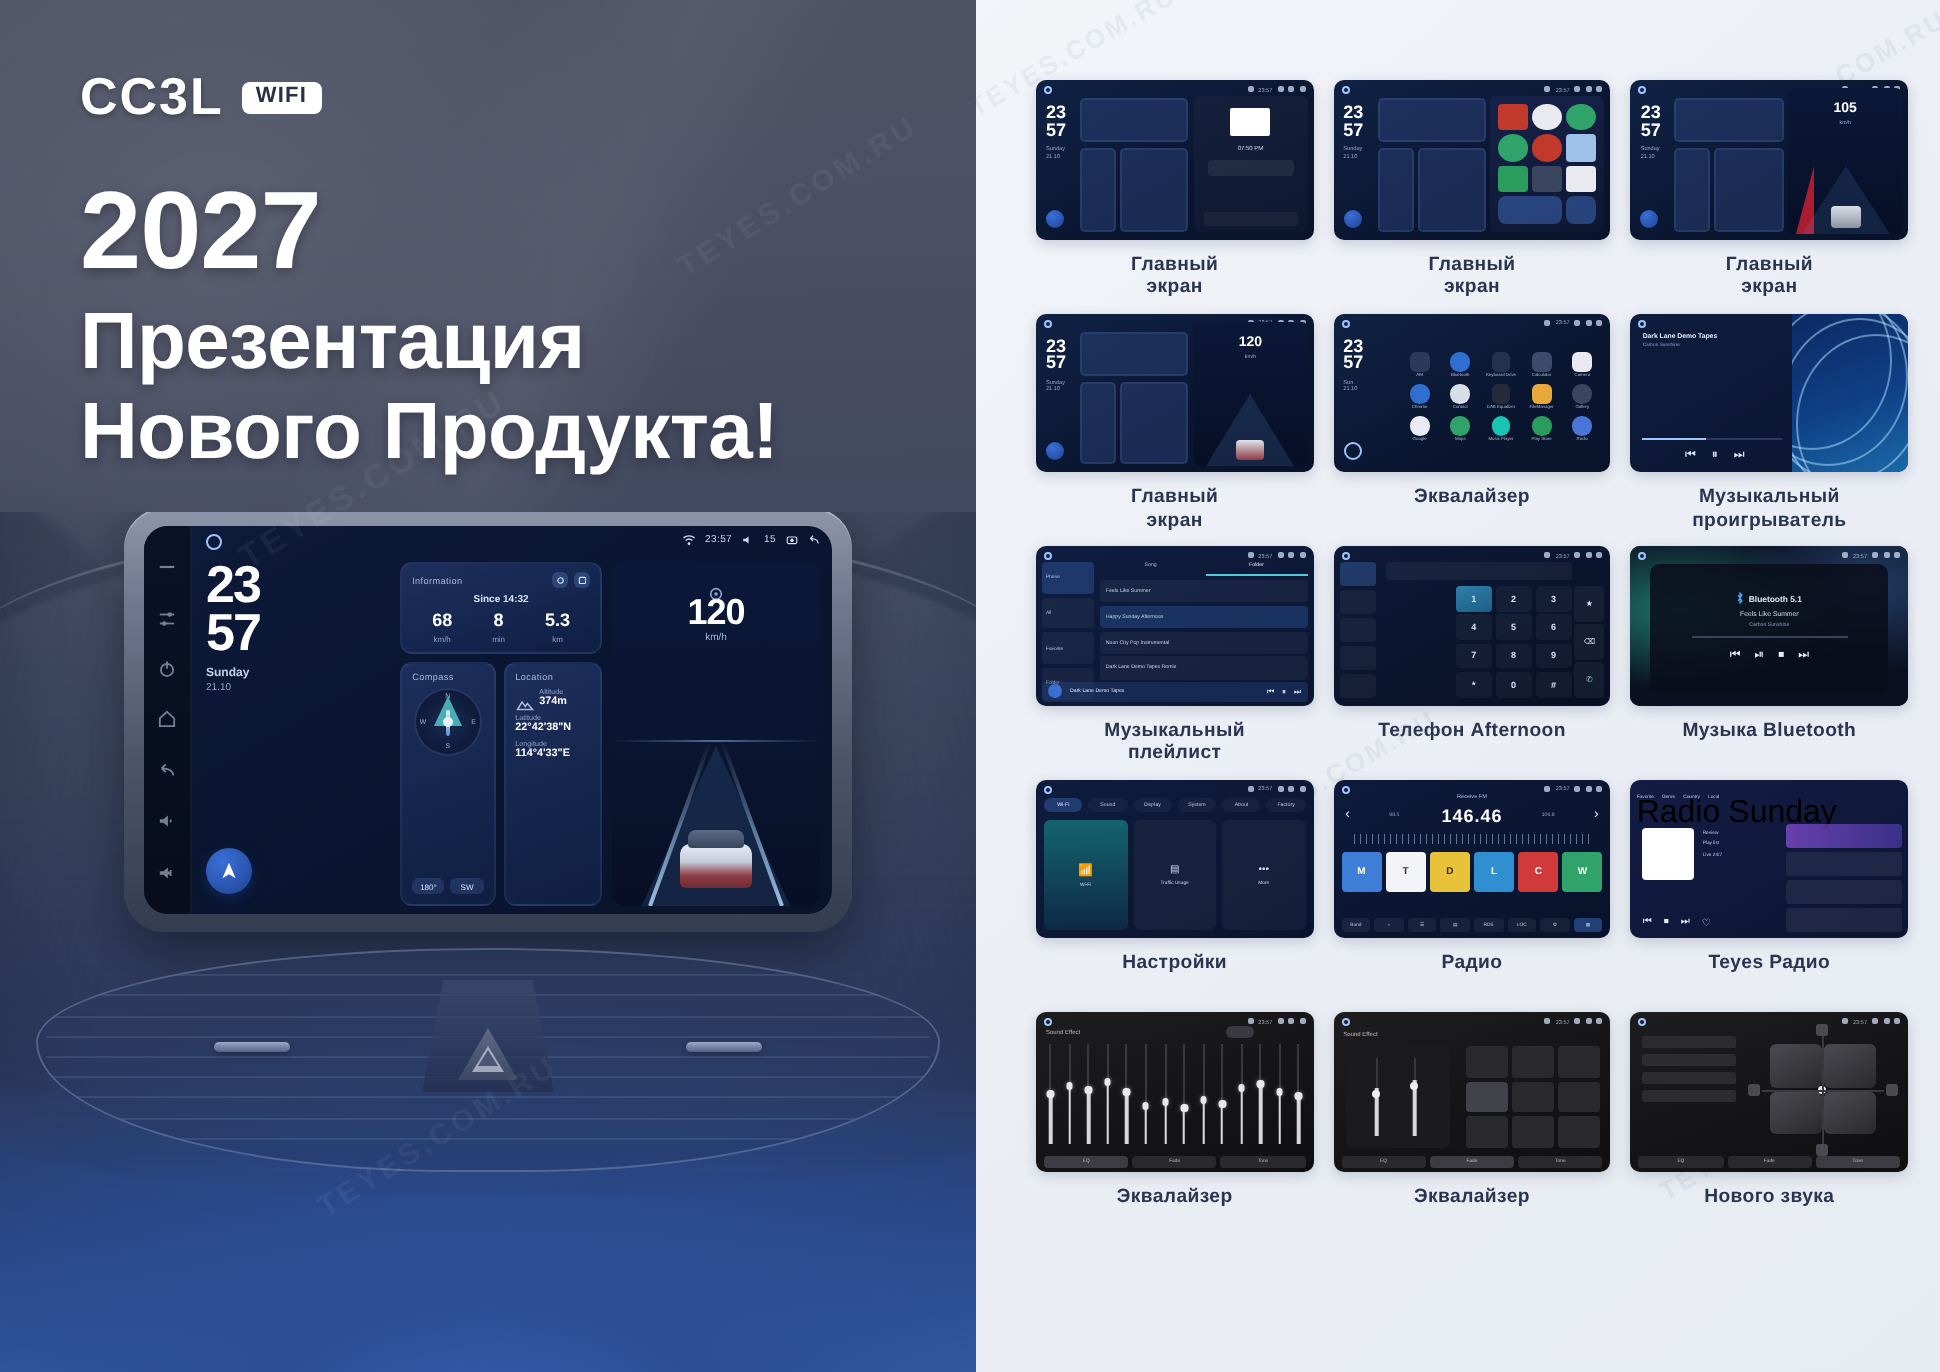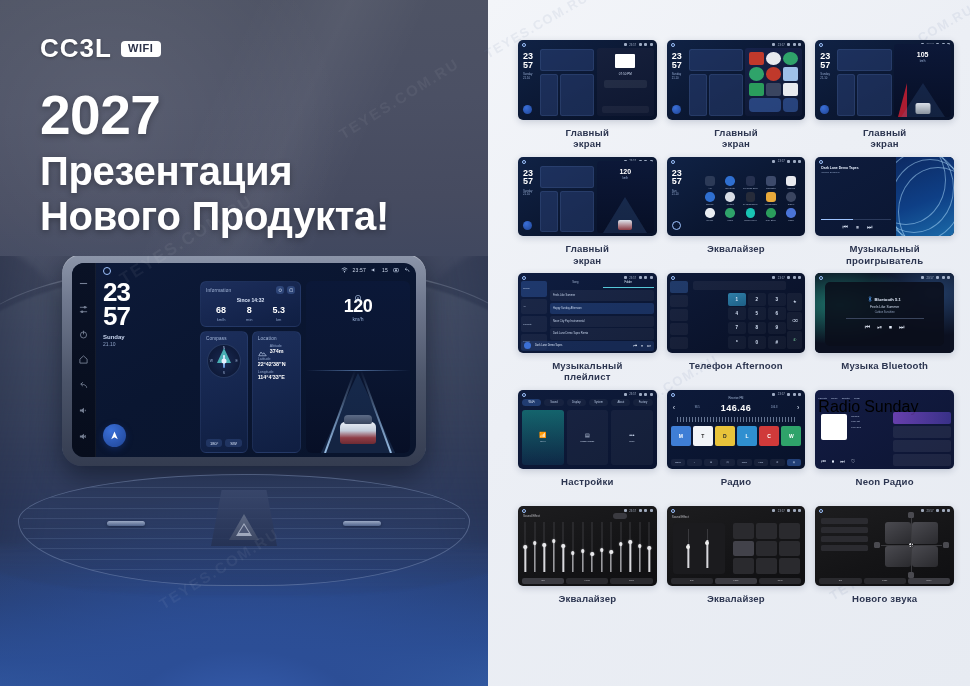--- a/index.html
+++ b/index.html
@@ -1183,21 +1183,21 @@
                 <span></span>
               </div>
           </div>
           <div class="tr-ctrls">
             <span>⏮</span>
             <span>⏹</span>
             <span>⏭</span>
             <span>♡</span>
           </div>
         </div>
-        <div class="caption">Neon Радио</div>
+        <div class="caption">Teyes Радио</div>
       </div>
 
       <div class="cell">
         <div class="thumb t-dark">
           <div class="ms-home"></div>
           <div class="ms">
               <i></i>
               <span class="ms-t">23:57</span>
               <i></i>
               <i></i>

